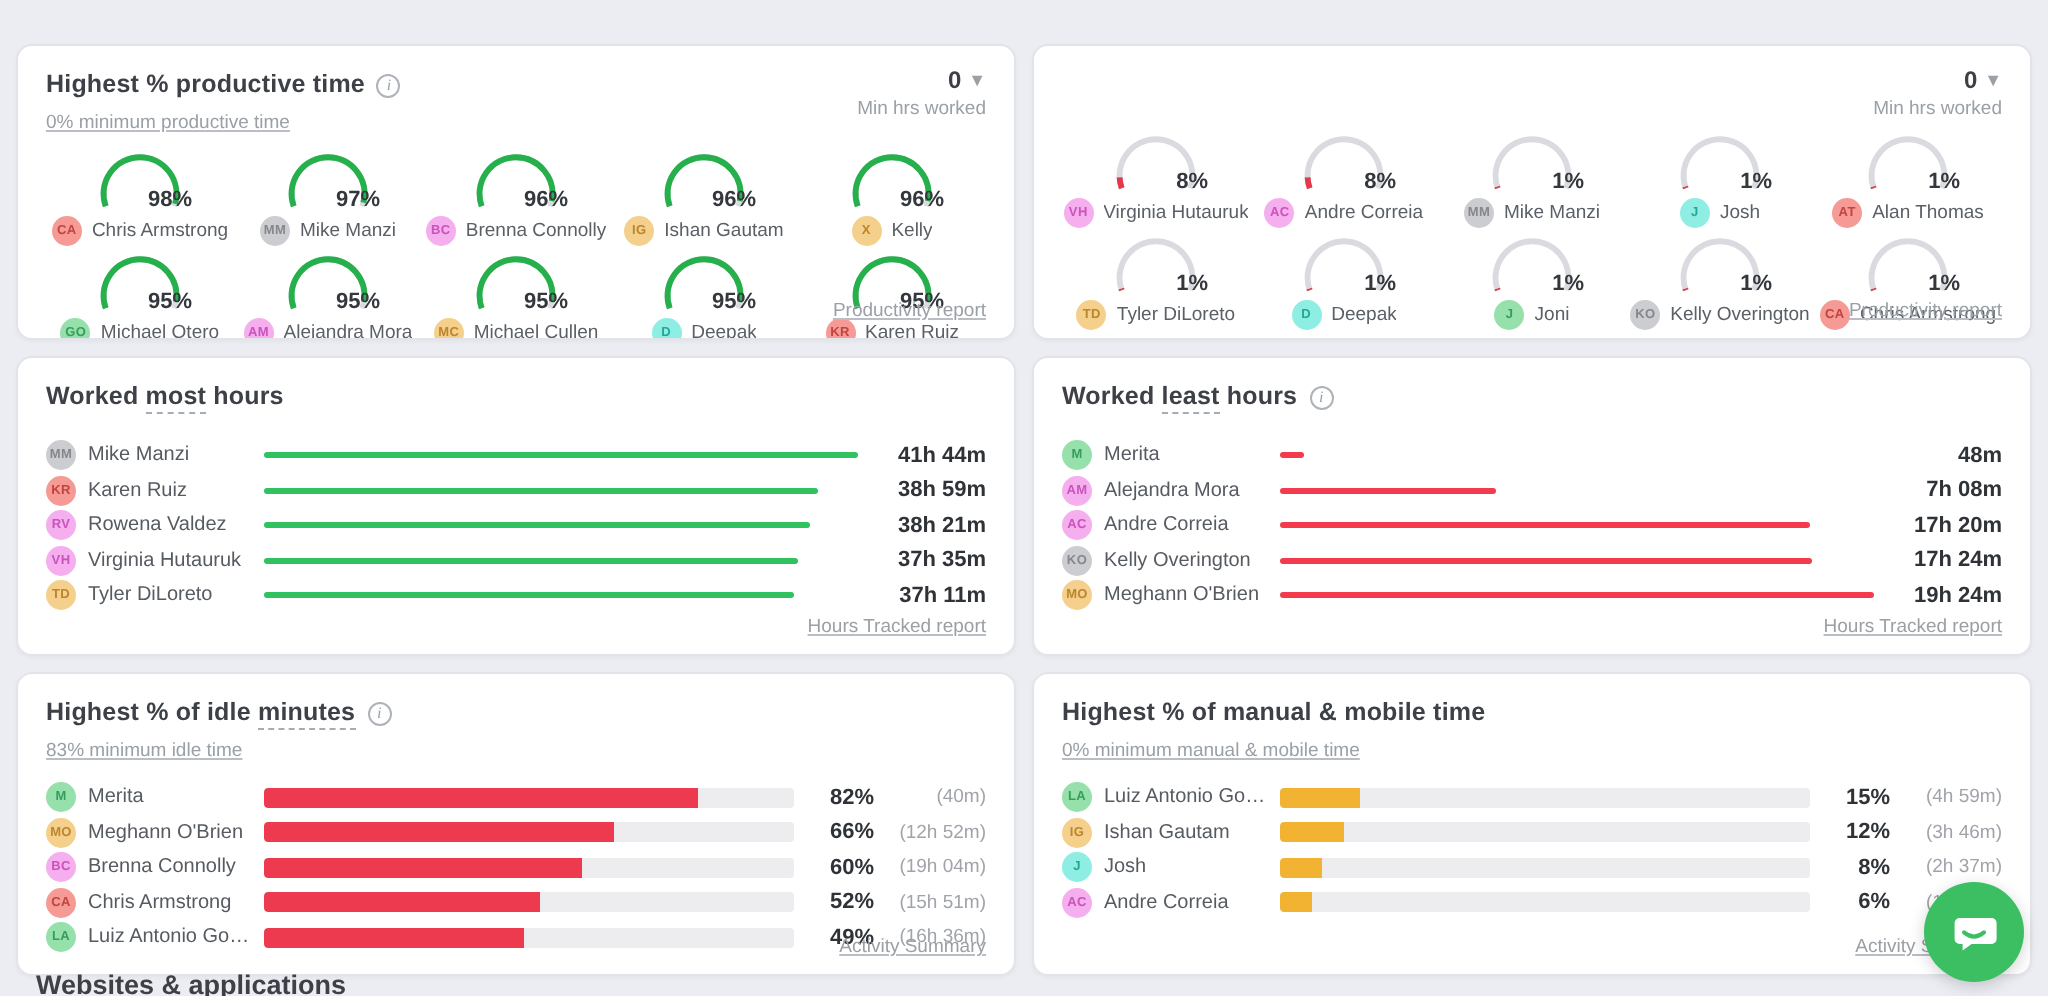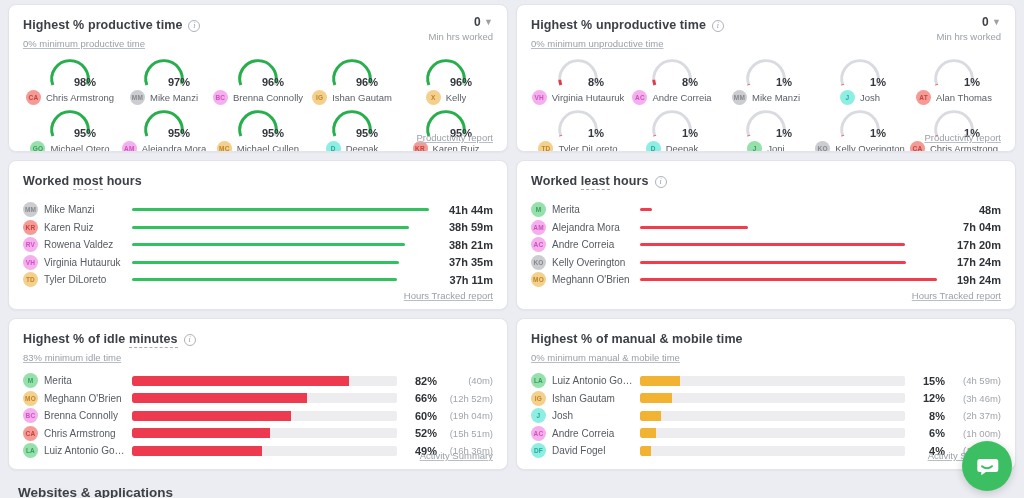--- a/index.html
+++ b/index.html
@@ -4,21 +4,21 @@
 <style>
   * { margin:0; padding:0; box-sizing:border-box; }
   html,body { width:1024px; height:498px; overflow:hidden; }
   body {
     background:#ecedf2;
     font-family:"Liberation Sans", sans-serif;
     color:#3d4147;
     position:relative;
   }
   .dash {
-    position:absolute; left:8px; top:4px; width:1008px;
+    position:absolute; left:8px; top:22px; width:1008px;
     display:grid; grid-template-columns:1fr 1fr; grid-template-rows:148px 150px 152px;
     gap:8px;
   }
   .card {
     background:#fff; border:1px solid #e2e4e9; border-radius:8px;
     box-shadow:0 1px 2px rgba(20,24,40,.04);
     position:relative; padding:10px 14px 0 14px; overflow:hidden;
   }
   .card-head { display:flex; align-items:flex-start; }
   .card-title { font-size:12.5px; font-weight:700; color:#3d4147; letter-spacing:.1px; }
@@ -236,24 +236,20 @@
             <span class="avatar av-red">KR</span>
             <span class="gauge-name">Karen Ruiz</span>
           </div>
         </div>
       </div>
     <span class="footer-link">Productivity report</span>
   </div>
 
   <div class="card">
     <div class="card-head">
-      <div>
-        <span class="card-title">Highest % unproductive time</span><span class="info-icon">i</span>
-        <div><span class="subtitle-link">0% minimum unproductive time</span></div>
-      </div>
       <div class="head-right">
         <div class="dd"><span>0</span> <span class="caret">▼</span></div>
         <div class="dd-caption">Min hrs worked</div>
       </div>
     </div>
     <div class="gauge-grid">
         <div class="gauge-cell">
           <div class="gauge-wrap">
             <svg width="52" height="31" viewBox="0 0 52 34">
               <path d="M 7.21 30.84 A 20 20 0 1 1 44.79 30.84" fill="none" stroke="#d9dbe0" stroke-width="3.2"></path>
@@ -452,21 +448,21 @@
             <span class="bar-line" style="width: 4.1%; background: rgb(242, 59, 76);"></span>
           </span>
           <span class="bval">48m</span>
         </div>
         <div class="brow hours">
           <span class="avatar av-pink">AM</span>
           <span class="bname">Alejandra Mora</span>
           <span class="bar-zone">
             <span class="bar-line" style="width: 36.4%; background: rgb(242, 59, 76);"></span>
           </span>
-          <span class="bval">7h 04m</span>
+          <span class="bval">7h 08m</span>
         </div>
         <div class="brow hours">
           <span class="avatar av-pink">AC</span>
           <span class="bname">Andre Correia</span>
           <span class="bar-zone">
             <span class="bar-line" style="width: 89.3%; background: rgb(242, 59, 76);"></span>
           </span>
           <span class="bval">17h 20m</span>
         </div>
         <div class="brow hours">
@@ -582,29 +578,20 @@
           <span class="bdur">(2h 37m)</span>
         </div>
         <div class="brow pct">
           <span class="avatar av-pink">AC</span>
           <span class="bname">Andre Correia</span>
           <span class="bar-track">
             <span class="bar-fill" style="width: 6%; background: rgb(242, 178, 50);"></span>
           </span>
           <span class="bval">6%</span>
           <span class="bdur">(1h 00m)</span>
-        </div>
-        <div class="brow pct">
-          <span class="avatar av-cyan">DF</span>
-          <span class="bname">David Fogel</span>
-          <span class="bar-track">
-            <span class="bar-fill" style="width: 4%; background: rgb(242, 178, 50);"></span>
-          </span>
-          <span class="bval">4%</span>
-          <span class="bdur">(1h 14m)</span>
         </div>
       </div>
     <span class="footer-link">Activity Summary</span>
   </div>
 
 </div>
 
 <div class="section-heading">Websites &amp; applications</div>
 
 <div class="chat-fab">

